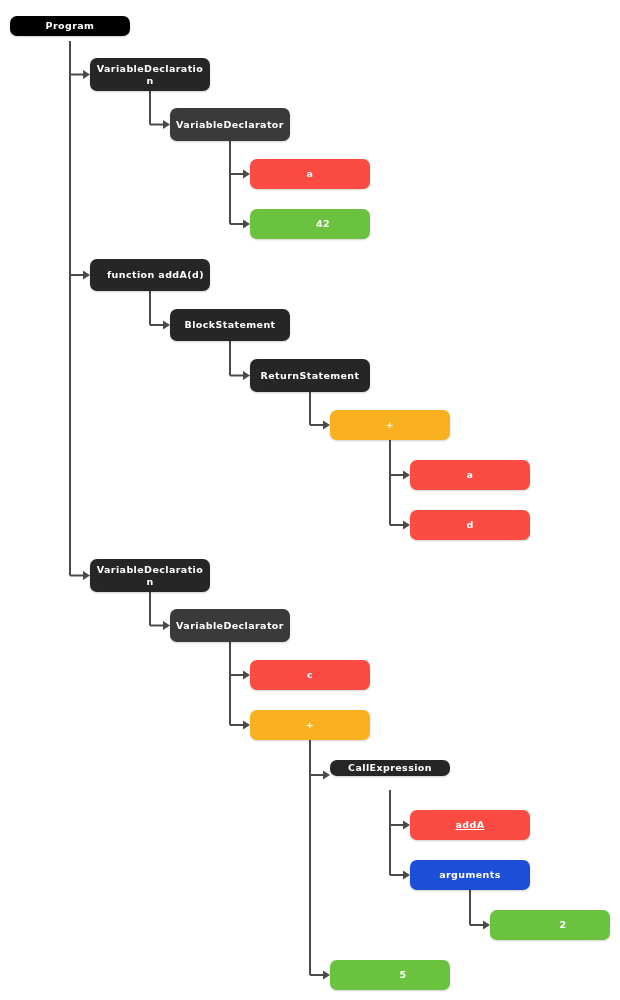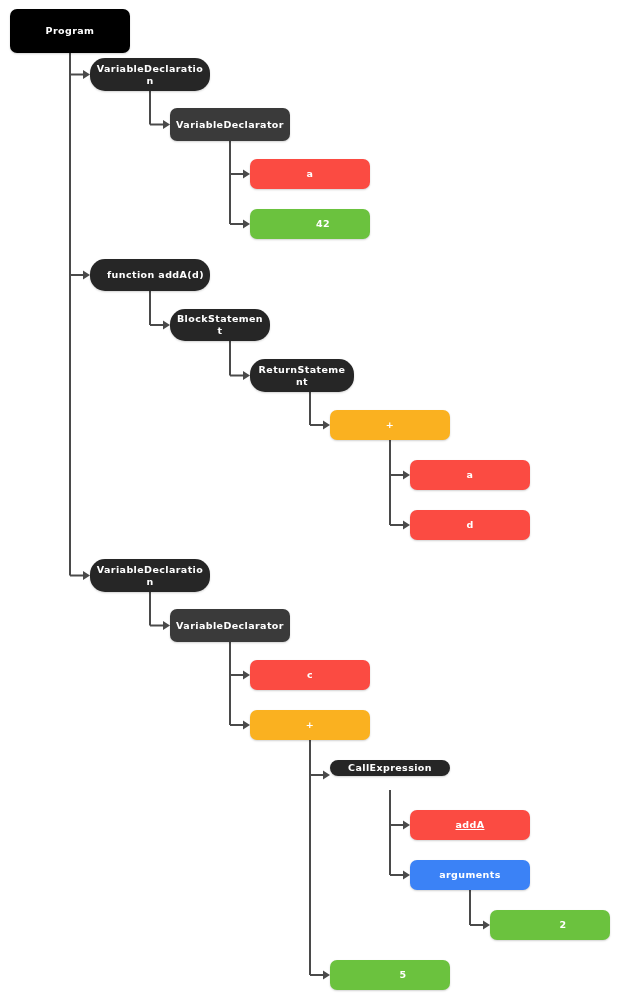--- a/index.html
+++ b/index.html
@@ -33,21 +33,21 @@
     word-break: break-all;
     overflow: hidden;
     box-shadow: 0 1px 2px rgba(0,0,0,0.18);
   }
   .node .label {
     display: block;
     width: 100%;
   }
   
   .n-root     { background: #000000; }
-  .n-dark     { background: #262626; border-radius: 15px; }
+  .n-dark     { background: #262626; }
   .n-dark2    { background: #3a3a3a; }
   .n-red      { background: #fb4b42; }
   .n-green    { background: #6bc23e; padding-left: 32px; }
   .n-orange   { background: #fab120; }
   .n-blue     { background: #56bcef; }
 
   
   .node.root-label .label { transform: translateX(0px); }
 </style>
 </head>
@@ -100,42 +100,42 @@
       <line x1="390" y1="790" x2="390" y2="875" stroke="#4a4a4a" stroke-width="2"></line>
       <line x1="390" y1="825" x2="403" y2="825" stroke="#4a4a4a" stroke-width="2"></line>
       <polygon points="403,820.5 410,825 403,829.5" fill="#4a4a4a"></polygon>
       <line x1="390" y1="875" x2="403" y2="875" stroke="#4a4a4a" stroke-width="2"></line>
       <polygon points="403,870.5 410,875 403,879.5" fill="#4a4a4a"></polygon>
       <line x1="470" y1="890" x2="470" y2="925" stroke="#4a4a4a" stroke-width="2"></line>
       <line x1="470" y1="925" x2="483" y2="925" stroke="#4a4a4a" stroke-width="2"></line>
       <polygon points="483,920.5 490,925 483,929.5" fill="#4a4a4a"></polygon>
     </svg>
   <div id="node-layer">
-      <div class="node n-root root-label" style="left: 10px; top: 9px; width: 120px; height: 44px; background: rgb(0, 0, 0);">
+      <div class="node n-root root-label" style="left: 10px; top: 16px; width: 120px; height: 20px; background: rgb(0, 0, 0);">
         <span class="label">Program</span>
       </div>
       <div class="node n-dark" style="left: 90px; top: 58px; width: 120px; height: 33px; background: rgb(38, 38, 38);">
         <span class="label">VariableDeclaration</span>
       </div>
       <div class="node n-dark2" style="left: 170px; top: 108px; width: 120px; height: 33px; background: rgb(58, 58, 58);">
         <span class="label">VariableDeclarator</span>
       </div>
       <div class="node n-red" style="left: 250px; top: 159px; width: 120px; height: 30px; background: rgb(251, 75, 66);">
         <span class="label">a</span>
       </div>
       <div class="node n-green" style="left: 250px; top: 209px; width: 120px; height: 30px; background: rgb(107, 194, 62);">
         <span class="label">42</span>
       </div>
       <div class="node n-dark" style="left: 90px; top: 259px; width: 120px; height: 32px; background: rgb(38, 38, 38); text-align: right;">
         <span class="label">function addA(d)</span>
       </div>
-      <div class="node n-dark" style="left: 170px; top: 309px; width: 100px; height: 32px; background: rgb(38, 38, 38);">
+      <div class="node n-dark" style="left: 170px; top: 309px; width: 120px; height: 32px; background: rgb(38, 38, 38);">
         <span class="label">BlockStatement</span>
       </div>
-      <div class="node n-dark" style="left: 250px; top: 359px; width: 104px; height: 33px; background: rgb(38, 38, 38);">
+      <div class="node n-dark" style="left: 250px; top: 359px; width: 120px; height: 33px; background: rgb(38, 38, 38);">
         <span class="label">ReturnStatement</span>
       </div>
       <div class="node n-orange" style="left: 330px; top: 410px; width: 120px; height: 30px; background: rgb(250, 177, 32);">
         <span class="label">+</span>
       </div>
       <div class="node n-red" style="left: 410px; top: 460px; width: 120px; height: 30px; background: rgb(251, 75, 66);">
         <span class="label">a</span>
       </div>
       <div class="node n-red" style="left: 410px; top: 510px; width: 120px; height: 30px; background: rgb(251, 75, 66);">
         <span class="label">d</span>
@@ -151,21 +151,21 @@
       </div>
       <div class="node n-orange" style="left: 250px; top: 710px; width: 120px; height: 30px; background: rgb(250, 177, 32);">
         <span class="label">+</span>
       </div>
       <div class="node n-dark" style="left: 330px; top: 760px; width: 120px; height: 16px; background: rgb(38, 38, 38);">
         <span class="label">CallExpression</span>
       </div>
       <div class="node n-red" style="left: 410px; top: 810px; width: 120px; height: 30px; background: rgb(251, 75, 66); text-decoration: underline;">
         <span class="label">addA</span>
       </div>
-      <div class="node n-blue" style="left: 410px; top: 860px; width: 120px; height: 30px; background: #3b82f6;">
+      <div class="node n-blue" style="left: 410px; top: 860px; width: 120px; height: 30px; background: #1d4ed8;">
         <span class="label">arguments</span>
       </div>
       <div class="node n-green" style="left: 490px; top: 910px; width: 120px; height: 30px; background: rgb(107, 194, 62);">
         <span class="label">2</span>
       </div>
       <div class="node n-green" style="left: 330px; top: 960px; width: 120px; height: 30px; background: rgb(107, 194, 62);">
         <span class="label">5</span>
       </div>
     </div>
 </div>

